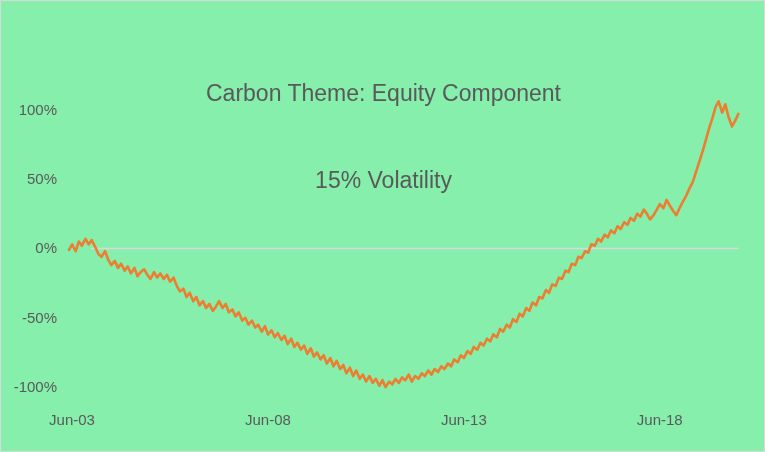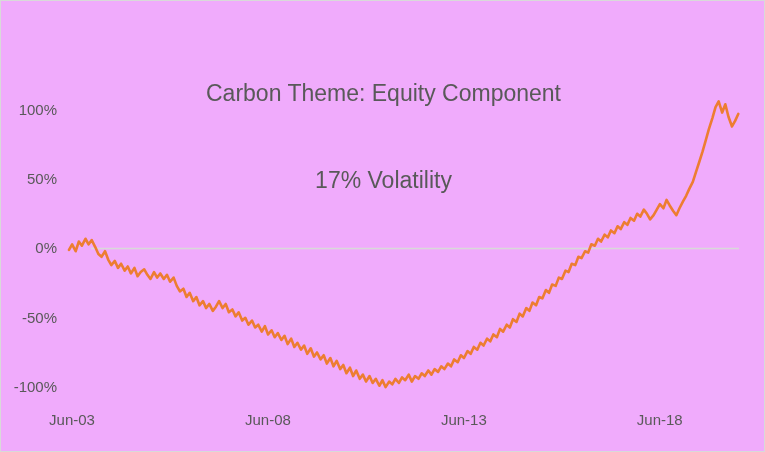--- a/index.html
+++ b/index.html
@@ -8,21 +8,21 @@
     background: #ffffff;
   }
   body {
     font-family: "Liberation Sans", sans-serif;
   }
   #chart-frame {
     position: relative;
     width: 765px;
     height: 452px;
     box-sizing: border-box;
-    background: #f0abfc;
+    background: #86efac;
     border: 1px solid #d9d9d9;
     overflow: hidden;
   }
   #chart-title {
     position: absolute;
     left: 0;
     top: 20px;
     width: 765px;
     text-align: center;
     color: #595959;
@@ -58,21 +58,21 @@
     stroke-linecap: round;
   }
 </style>
 </head>
 <body>
 
 <div id="chart-frame" style="border-color: rgb(217, 217, 217);">
 
   <div id="chart-title">
     <span class="title-line">Carbon Theme: Equity Component</span>
-    <span class="title-line">17% Volatility</span>
+    <span class="title-line">15% Volatility</span>
   </div>
 
   <svg id="plot-svg" width="765" height="452">
     <g id="y-tick-group">
         <text class="axis-tick-label y-tick-label" x="56" y="113.80000000000001">100%</text>
         <text class="axis-tick-label y-tick-label" x="56" y="183.13333333333333">50%</text>
         <text class="axis-tick-label y-tick-label" x="56" y="252.46666666666667">0%</text>
         <text class="axis-tick-label y-tick-label" x="56" y="321.8">-50%</text>
         <text class="axis-tick-label y-tick-label" x="56" y="391.1333333333333">-100%</text>
       </g>

